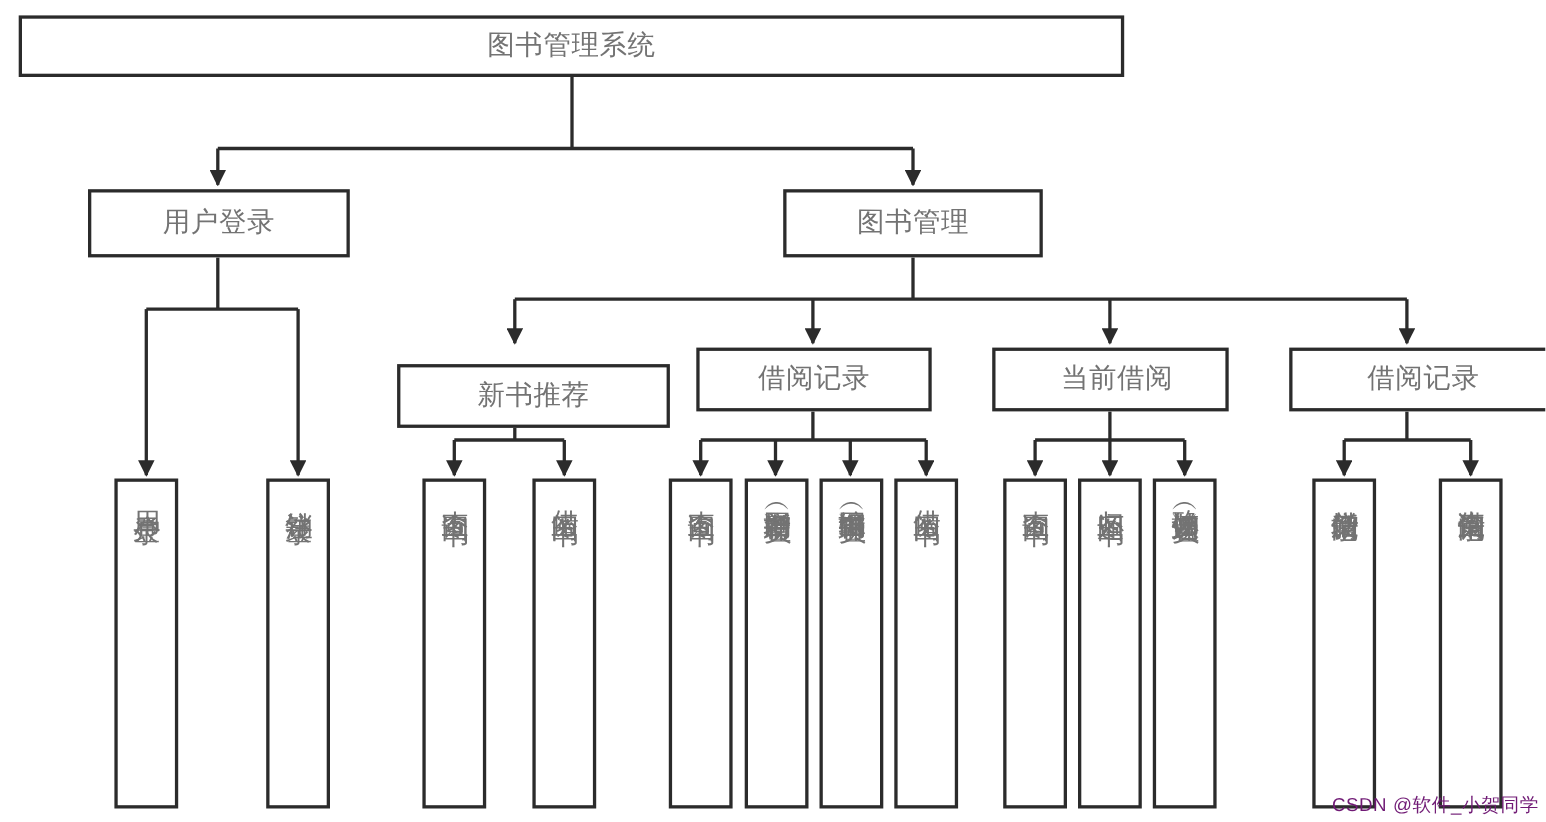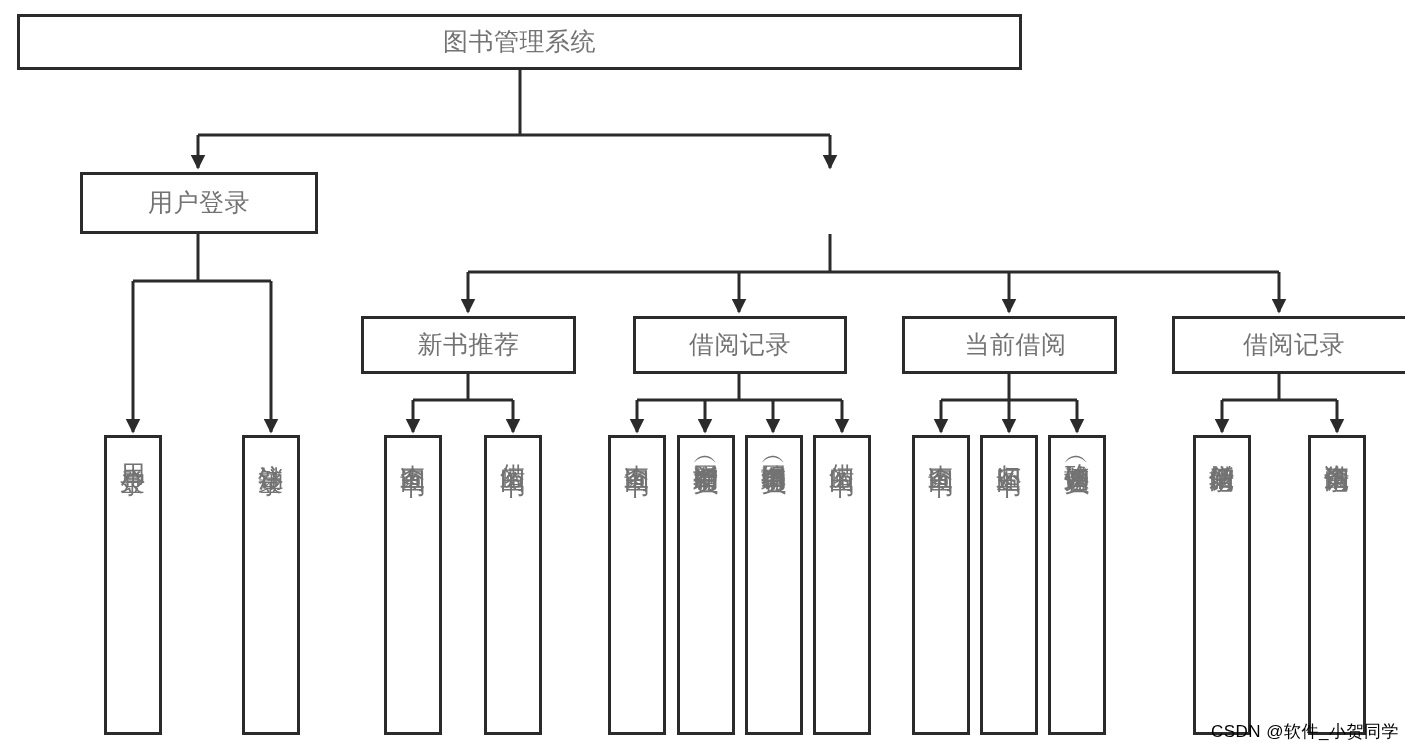--- a/index.html
+++ b/index.html
@@ -63,21 +63,21 @@
     white-space: nowrap;
   }
   .node.vertical.tall-text .node-label {
     letter-spacing: 1px;
   }
   .watermark {
     position: absolute;
     right: 6px;
     bottom: 4px;
     font-size: 17px;
-    color: #000000;
+    color: #701a75;
     letter-spacing: 0.5px;
     white-space: nowrap;
     user-select: none;
   }
 </style>
 </head>
 <body>
 
 <div id="diagram-canvas">
 
@@ -132,22 +132,25 @@
   </svg>
 
   <div class="node horizontal" style="left:17px; top:14px; width:1005px; height:56px;">
     <span class="node-label">图书管理系统</span>
   </div>
 
   <div class="node horizontal" style="left:80px; top:172px; width:238px; height:62px;">
     <span class="node-label">用户登录</span>
   </div>
 
-
-  <div class="node horizontal" style="left:361px; top:316px; width:215px; height:58px;">
+  <div class="node horizontal" style="left:712px; top:172px; width:236px; height:62px;">
+    <span class="node-label">图书管理</span>
+  </div>
+
+  <div class="node horizontal" style="left:361px; top:331px; width:248px; height:58px;">
     <span class="node-label">新书推荐</span>
   </div>
 
   <div class="node horizontal" style="left:633px; top:316px; width:214px; height:58px;">
     <span class="node-label">借阅记录</span>
   </div>
 
   <div class="node horizontal" style="left:902px; top:316px; width:215px; height:58px;padding-left:12px;">
     <span class="node-label">当前借阅</span>
   </div>

